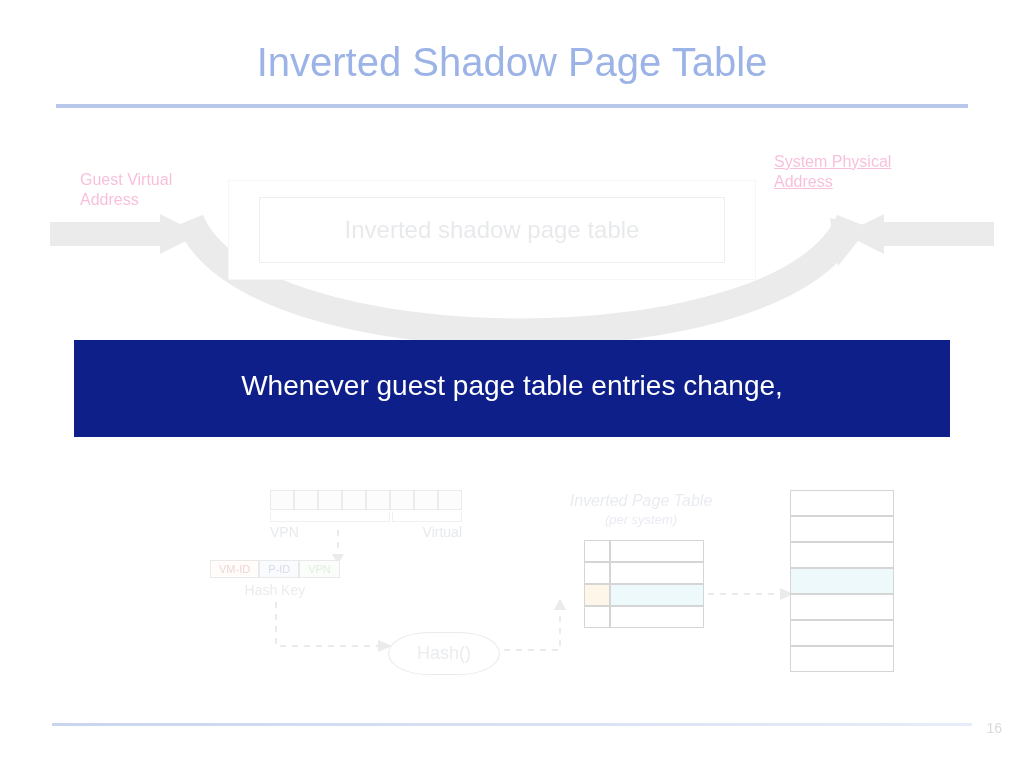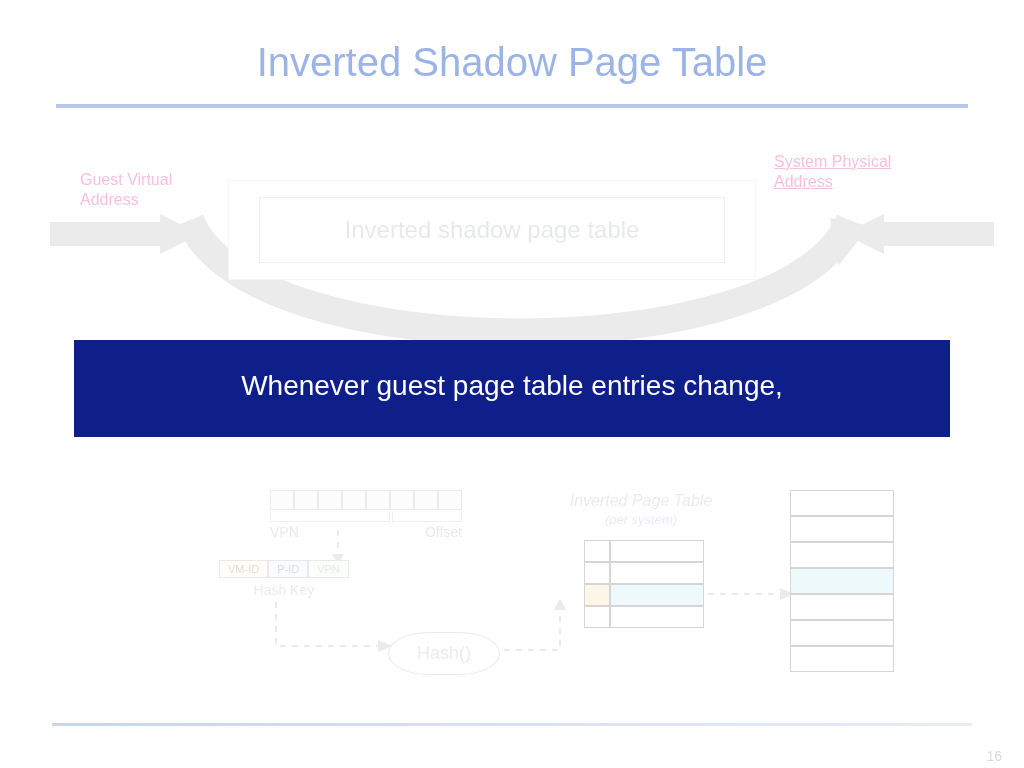--- a/index.html
+++ b/index.html
@@ -2,37 +2,37 @@
 <html><head>
 <meta charset="utf-8">
 <style>
   * { box-sizing: border-box; margin: 0; padding: 0; }
   body { width: 1024px; height: 768px; background: #fff; font-family: Arial, Helvetica, sans-serif; position: relative; overflow: hidden; }
   .slide { width: 100%; height: 100%; position: relative; }
   .title { position: absolute; left: 0; right: 0; top: 40px; text-align: center; font-size: 40px; color: #9bb3e6; font-weight: 400; }
   .title-rule { position: absolute; left: 56px; right: 56px; top: 104px; height: 4px; background: #b9c8ea; }
   .logo { position: absolute; top: 18px; right: 22px; }
   .footer-rule { position: absolute; left: 52px; right: 52px; bottom: 42px; height: 3px; background: linear-gradient(to right, #c9d5ef, #e7edf8); }
-  .page-num { position: absolute; right: 22px; bottom: 4px; color: #d7dadf; font-size: 14px; margin-top: 29px; }
+  .page-num { position: absolute; right: 22px; bottom: 32px; color: #d7dadf; font-size: 14px; margin-top: 29px; }
   .faded { opacity: 0.35; }
   .lbl { color: #ec4899; font-size: 16px; text-align: left; line-height: 1.25; position: absolute; }
   .lbl-left { left: 80px; top: 170px; width: 150px; }
   .lbl-right { right: 70px; top: 152px; width: 180px; text-decoration: underline; }
   .conceal { position: absolute; left: 228px; top: 180px; width: 528px; background: #fff; border: 1px solid #e4e4e4; padding: 16px 30px; }
   .conceal .inner { border: 1px solid #cfcfcf; padding: 18px 30px; text-align: center; color: #b9bfc7; font-size: 24px; }
   .big-arrow-left { position: absolute; left: 50px; top: 214px; }
   .big-arrow-right { position: absolute; right: 30px; top: 214px; transform: scaleX(-1); }
   .curved { position: absolute; left: 170px; top: 210px; }
   .banner { position: absolute; left: 74px; right: 74px; top: 340px; background: #0e1f89; color: #fff; text-align: center; font-size: 28px; padding: 26px 38px 30px; line-height: 1.45; }
   .vpn-offset { position: absolute; left: 270px; top: 490px; }
   .vpn-offset .cells { display: flex; }
   .vpn-offset .cell { width: 24px; height: 20px; border: 1px solid #c5c5c5; background: #f7f7f7; }
   .vpn-offset .brace { border: 1px solid #d5d5d5; border-top: none; height: 10px; margin-top: 2px; }
   .vpn-offset .labels { display: flex; justify-content: space-between; color: #b9c0c9; font-size: 14px; margin-top: 2px; }
-  .hashkey { position: absolute; left: 219px; top: 560px; }
+  .hashkey { position: absolute; left: 210px; top: 560px; }
   .hashkey .row { display: flex; }
   .hashkey .chip { border: 1px solid #c0c0c0; padding: 2px 8px; font-size: 11px; color: #c58989; background: #fff6ef; }
   .hashkey .chip.pid { color: #8a99c4; background: #f1f4fc; text-align: center; }
   .hashkey .chip.vpn { color: #a5cfa2; background: #f1faef; }
   .hashkey .lbltxt { color: #c0c6cd; font-size: 14px; text-align: center; margin-top: 4px; }
   .hashfn { position: absolute; left: 388px; top: 632px; border: 1px solid #c5c5c5; border-radius: 50%/70%; padding: 10px 28px; color: #c2c8cf; font-size: 18px; background: #fff; }
   .ipt-lbl { position: absolute; left: 556px; top: 492px; color: #bfc6d8; font-size: 16px; font-style: italic; text-align: center; width: 170px; }
   .ipt-table { position: absolute; left: 584px; top: 540px; }
   .ipt-table .trow { display: flex; }
   .ipt-table .c1 { width: 26px; height: 22px; border: 1px solid #888; }
@@ -91,21 +91,21 @@
           <div class="cell"></div>
           <div class="cell"></div>
           <div class="cell"></div>
       </div>
       <div style="display:flex; gap:2px;">
         <div class="brace" style="width:120px"></div>
         <div class="brace" style="width:70px"></div>
       </div>
       <div class="labels">
         <span>VPN</span>
-        <span>Offset</span>
+        <span>Virtual</span>
       </div>
     </div>
 
     <svg style="position:absolute; left:328px; top:530px;" width="20" height="36">
       <line x1="10" y1="0" x2="10" y2="26" class="dashed"></line>
       <path d="M4,24 L10,34 L16,24" fill="#c6c6c6"></path>
     </svg>
 
     <div class="hashkey">
       <div class="row">

